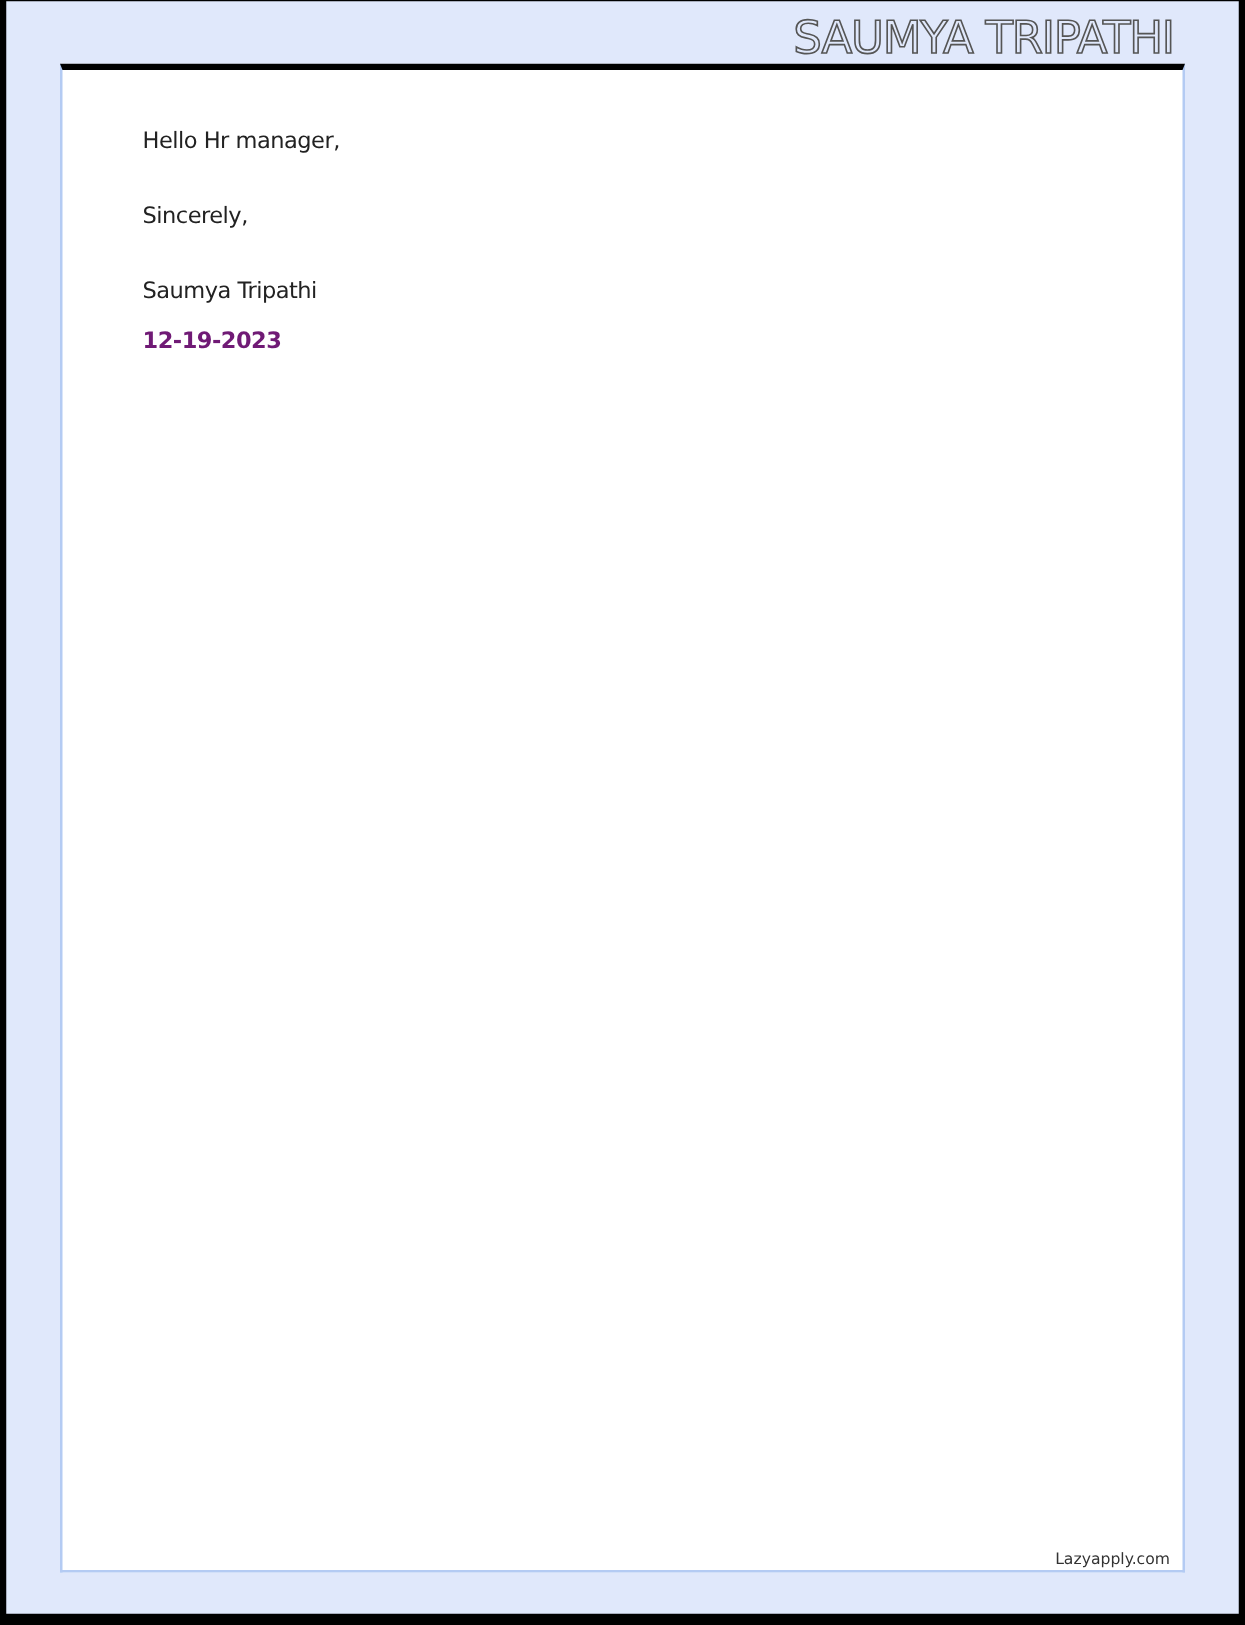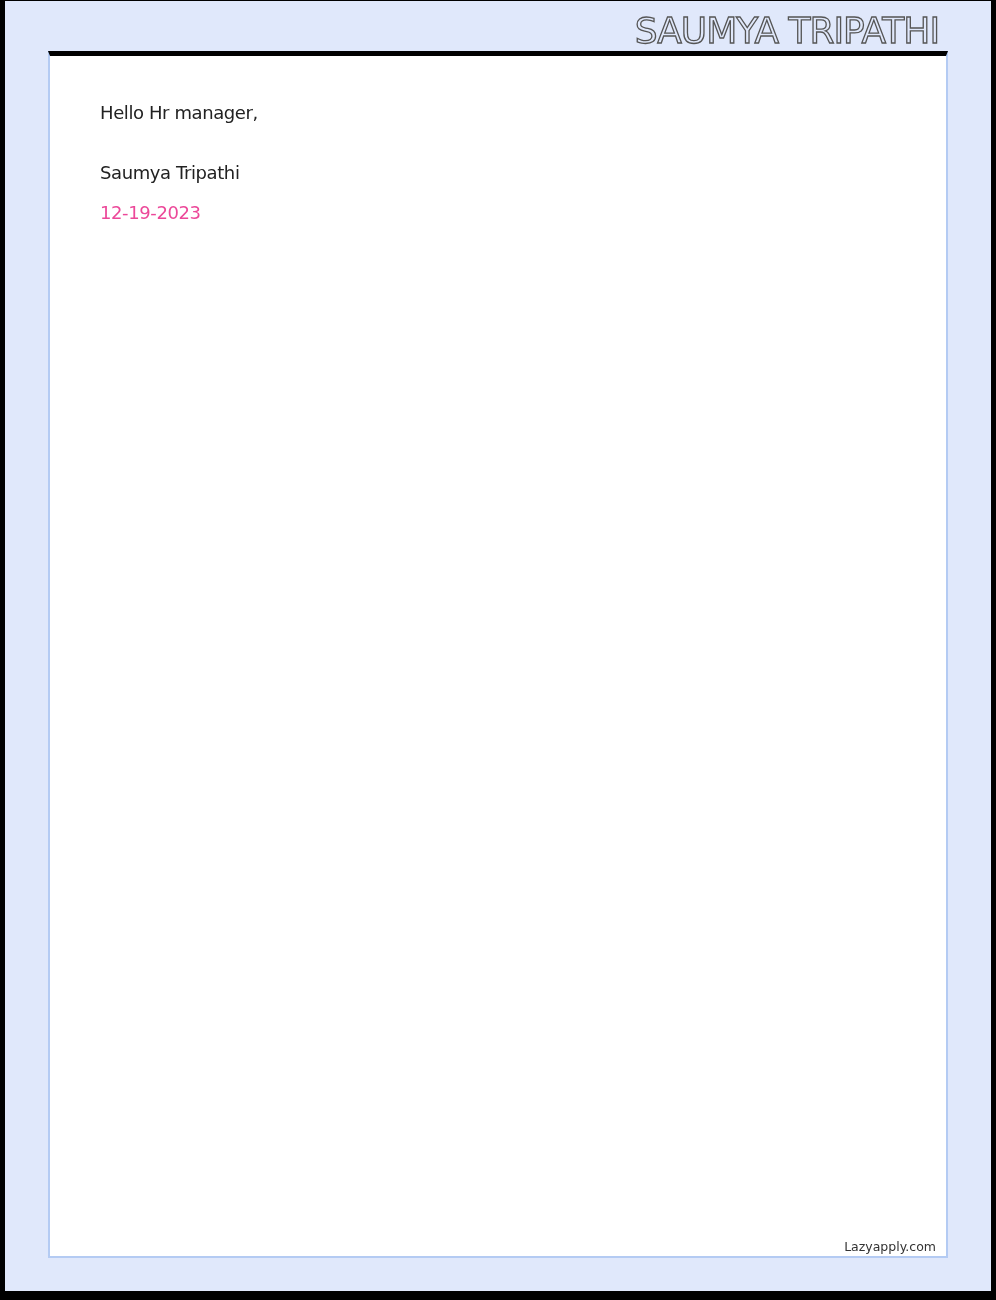--- a/index.html
+++ b/index.html
@@ -40,36 +40,37 @@
     }
     .letter {
       position: absolute;
       left: 50px; top: 42px;
       width: 800px;
       font-size: 18px;
       line-height: 30px;
       color: #222;
       letter-spacing: -0.4px;
     }
-    .letter p { margin: 0 0 30px 0; }
+    .letter p { margin: 0 0 30px 14px; }
     .letter p.sig { margin-bottom: 10px; }
-    .date { color: #ec4899; margin: 0; }
+    .date { color: #701a75; margin: 0; font-weight: bold; }
     .footer-brand {
       position: absolute;
       right: 10px; bottom: 2px;
       font-size: 12.5px;
       color: #333;
     }
   </style>
 </head>
 <body>
 
 <div class="frame">
   <div class="name-header">SAUMYA TRIPATHI</div>
   <div class="page">
     <div class="letter">
       <p>Hello Hr manager,</p>
+      <p>Sincerely,</p>
       <p class="sig">Saumya Tripathi</p>
       <p class="date">12-19-2023</p>
     </div>
     <div class="footer-brand">Lazyapply.com</div>
   </div>
 </div>
 
 </body></html>

